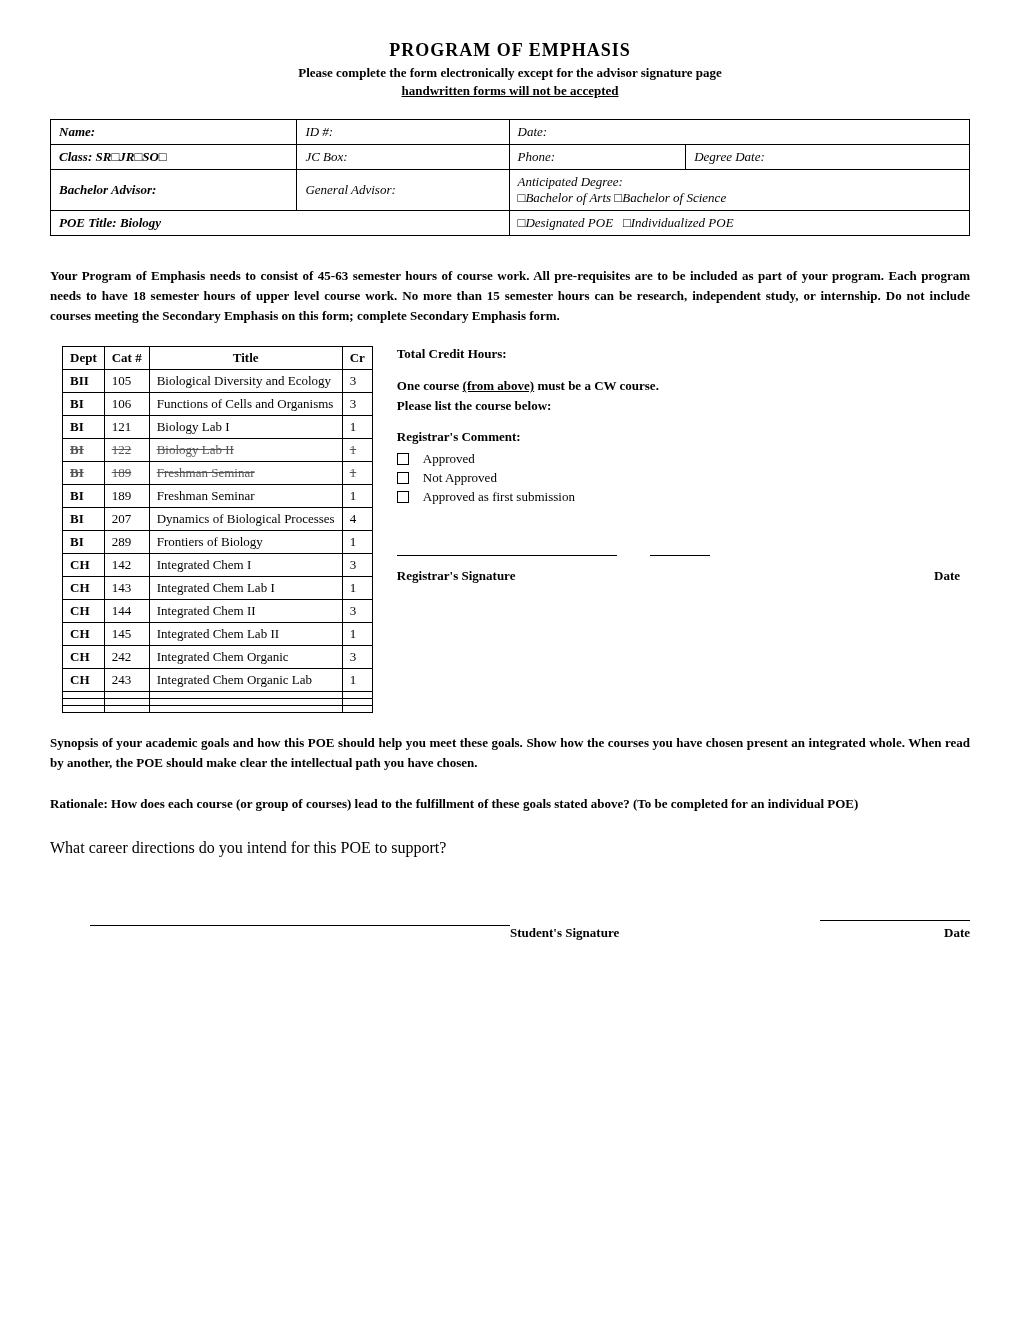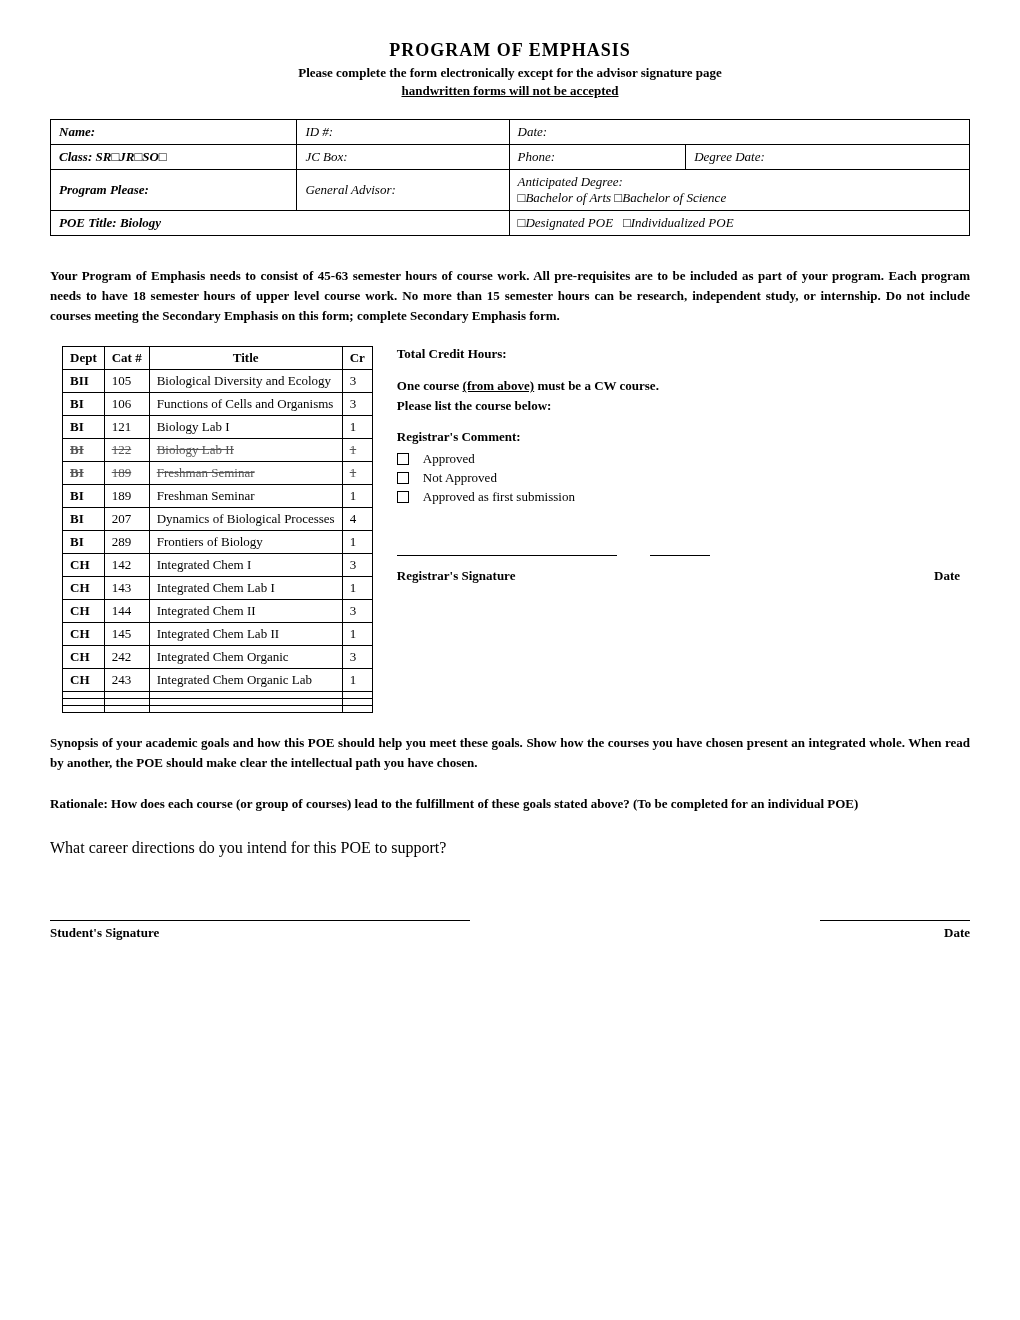--- a/index.html
+++ b/index.html
@@ -163,21 +163,22 @@
       line-height: 1.5;
     }
     .bottom-signature {
       margin-top: 60px;
       display: flex;
       justify-content: space-between;
       align-items: flex-end;
     }
     .bottom-sig-left {
       display: flex;
-      flex-direction: column;
+      flex-direction: row;
+      margin-left: 40px;
     }
     .bottom-sig-line {
       border-top: 1.5px solid #000;
       width: 420px;
       margin-bottom: 4px;
     }
     .bottom-date-area {
       display: flex;
       flex-direction: column;
       align-items: flex-end;
@@ -208,21 +209,21 @@
     <td>ID #:</td>
     <td colspan="2">Date:</td>
   </tr>
   <tr>
     <td class="label">Class: SR□JR□SO□</td>
     <td>JC Box:</td>
     <td>Phone:</td>
     <td>Degree Date:</td>
   </tr>
   <tr>
-    <td class="label">Program Please:</td>
+    <td class="label">Bachelor Advisor:</td>
     <td>General Advisor:</td>
     <td colspan="2">
       <span>Anticipated Degree:</span><br>
       <span>□Bachelor of Arts</span>
       <span>□Bachelor of Science</span>
     </td>
   </tr>
   <tr>
     <td colspan="2" class="label">POE Title: Biology</td>
     <td colspan="2">

